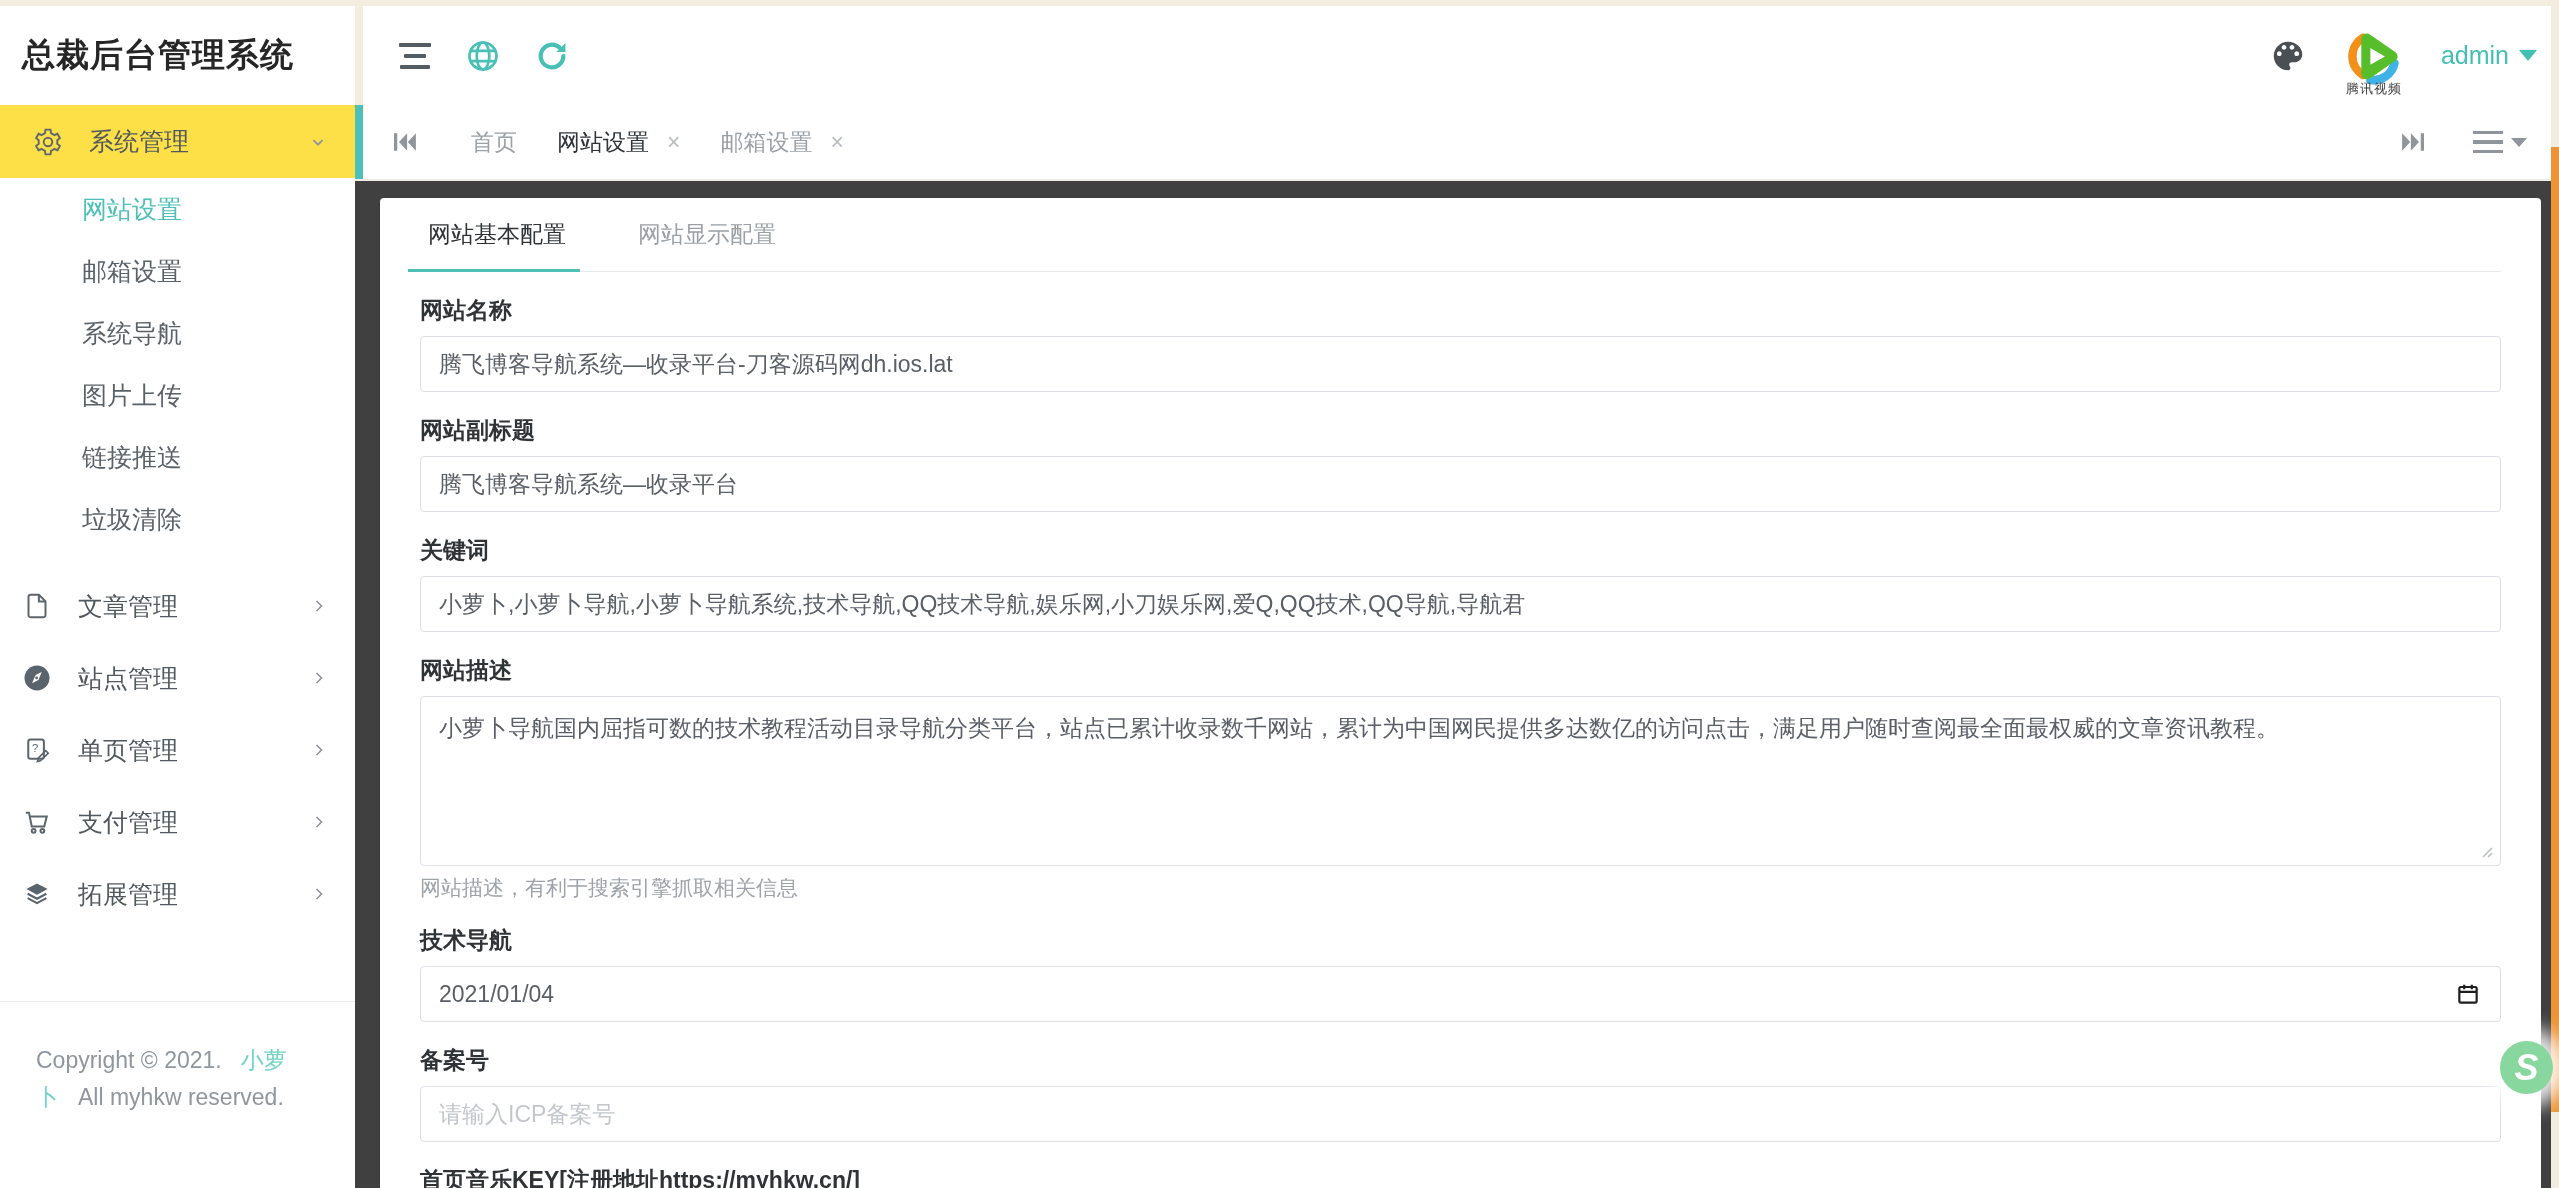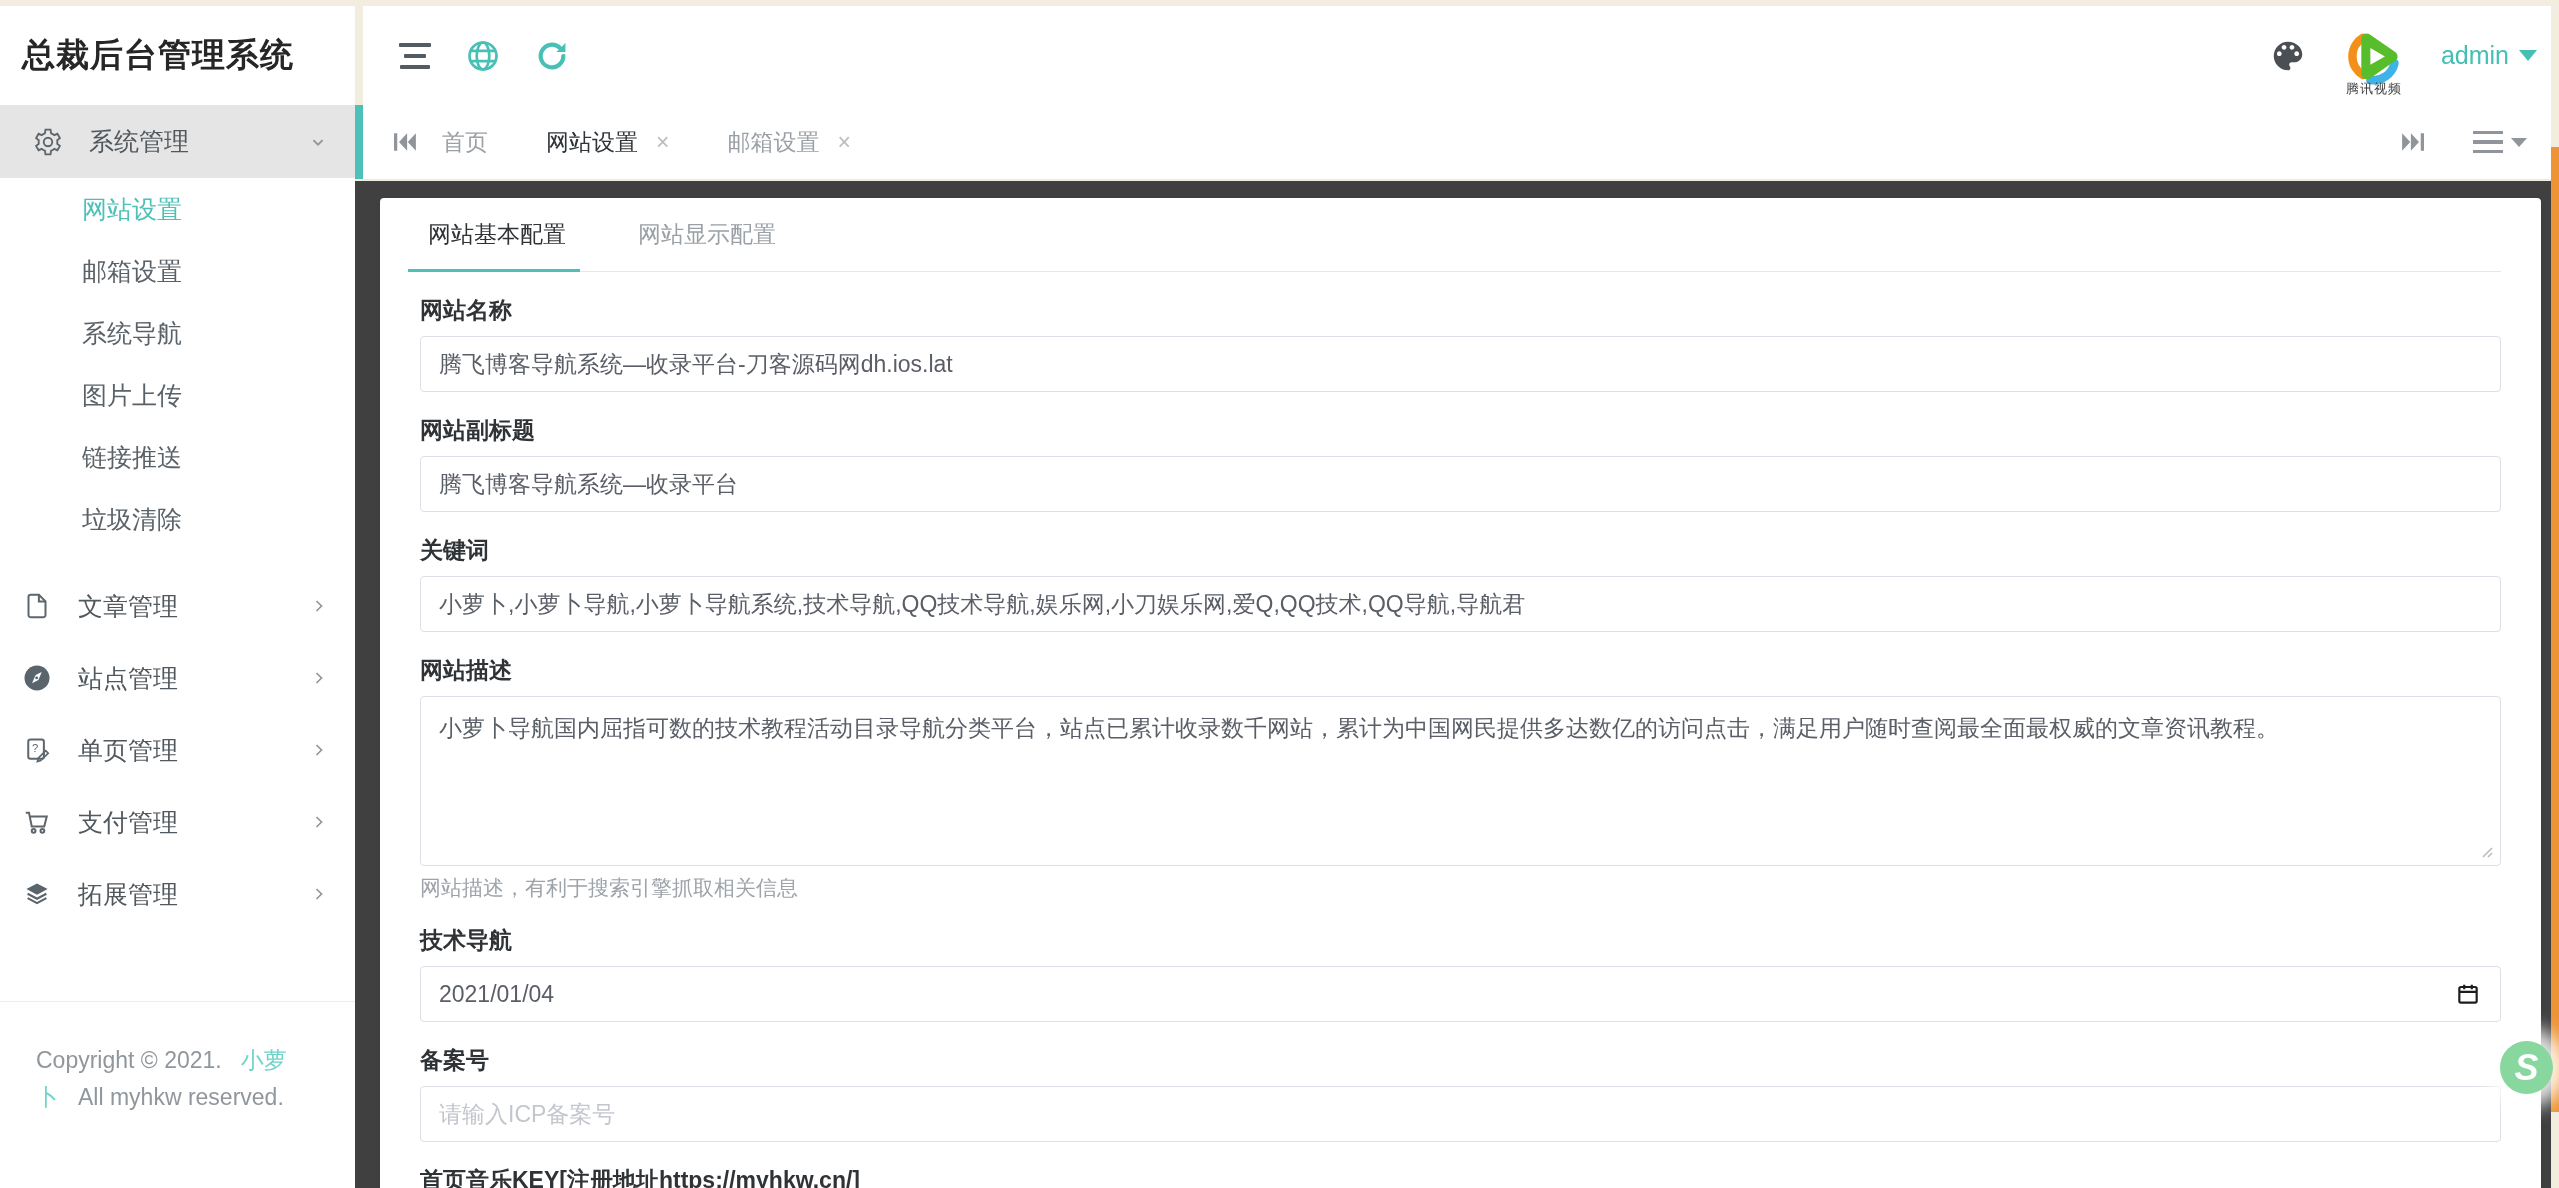--- a/index.html
+++ b/index.html
@@ -27,39 +27,39 @@
   .header-right { display:flex; align-items:center; gap:36px; }
   .avatar-block { display:flex; flex-direction:column; align-items:center; margin-top:14px; cursor:pointer; }
   .avatar-caption { font-size:13px; color:#3c3c3c; margin-top:-6px; letter-spacing:1px; white-space:nowrap; }
   .admin-block { display:flex; align-items:center; gap:10px; cursor:pointer; }
   .admin-name { font-size:25px; color:#43bfb3; }
   .caret-down-teal { width:0; height:0; border-left:9px solid transparent; border-right:9px solid transparent; border-top:11px solid #43bfb3; }
 
   
   .sidebar { position:absolute; left:0; top:105px; width:355px; bottom:0; background:#fff; }
   .menu-group-header { height:73px; display:flex; align-items:center; gap:26px;
-    padding:0 26px 0 33px; background:#e5e5e5; font-size:25px; color:#51585e; cursor:pointer; }
+    padding:0 26px 0 33px; background:#fde047; font-size:25px; color:#51585e; cursor:pointer; }
   .menu-group-header .label { flex:1; }
   .submenu { padding-bottom:20px; }
   .submenu-item { height:62px; line-height:62px; padding-left:82px; font-size:25px; color:#5a6268; cursor:pointer; }
   .submenu-item.active { color:#4fc0b7; }
   .menu-item { height:72px; display:flex; align-items:center; gap:26px; padding:0 26px 0 22px;
     font-size:25px; color:#51585e; cursor:pointer; }
   .menu-item .label { flex:1; }
   .mi-icon { width:30px; height:30px; flex:0 0 30px; color:#5d666d; }
   .sidebar-divider { margin-top:71px; border-top:1px solid #ececec; }
   .copyright { margin:40px 0 0 36px; width:285px; font-size:23px; color:#8f969c; line-height:37px; }
   .copyright .brand { color:#6fd3c8; margin:0 19px; }
 
   
   .tab-indicator { position:absolute; left:355px; top:105px; width:8px; height:74px; background:#4fc0b7; }
   .tabbar { position:absolute; left:363px; top:105px; right:8px; height:75px; background:#fff;
     border-bottom:1px solid #e7e9ec; display:flex; align-items:center; padding:0 24px 0 26px; }
   .tabbar .nav-icon { width:30px; height:30px; color:#8f959b; cursor:pointer; }
-  .tabs { display:flex; align-items:center; gap:58px; margin-left:23px; }
+  .tabs { display:flex; align-items:center; gap:40px; margin-left:52px; }
   .tab { display:flex; align-items:center; font-size:23px; color:#9aa0a6; cursor:pointer; }
   .tab.active { color:#2f3438; }
   .tab .close { margin-left:18px; color:#b9bdc3; font-size:23px; line-height:1; cursor:pointer; }
   .tabbar-right { margin-left:auto; display:flex; align-items:center; gap:44px; }
   .tab-menu-btn { display:flex; align-items:center; gap:8px; cursor:pointer; }
   .tab-menu-bars { display:flex; flex-direction:column; gap:6px; }
   .tab-menu-bars i { width:30px; height:3.5px; background:#8f959b; display:block; }
   .caret-down-gray { width:0; height:0; border-left:8px solid transparent; border-right:8px solid transparent; border-top:9px solid #8f959b; }
 
   

